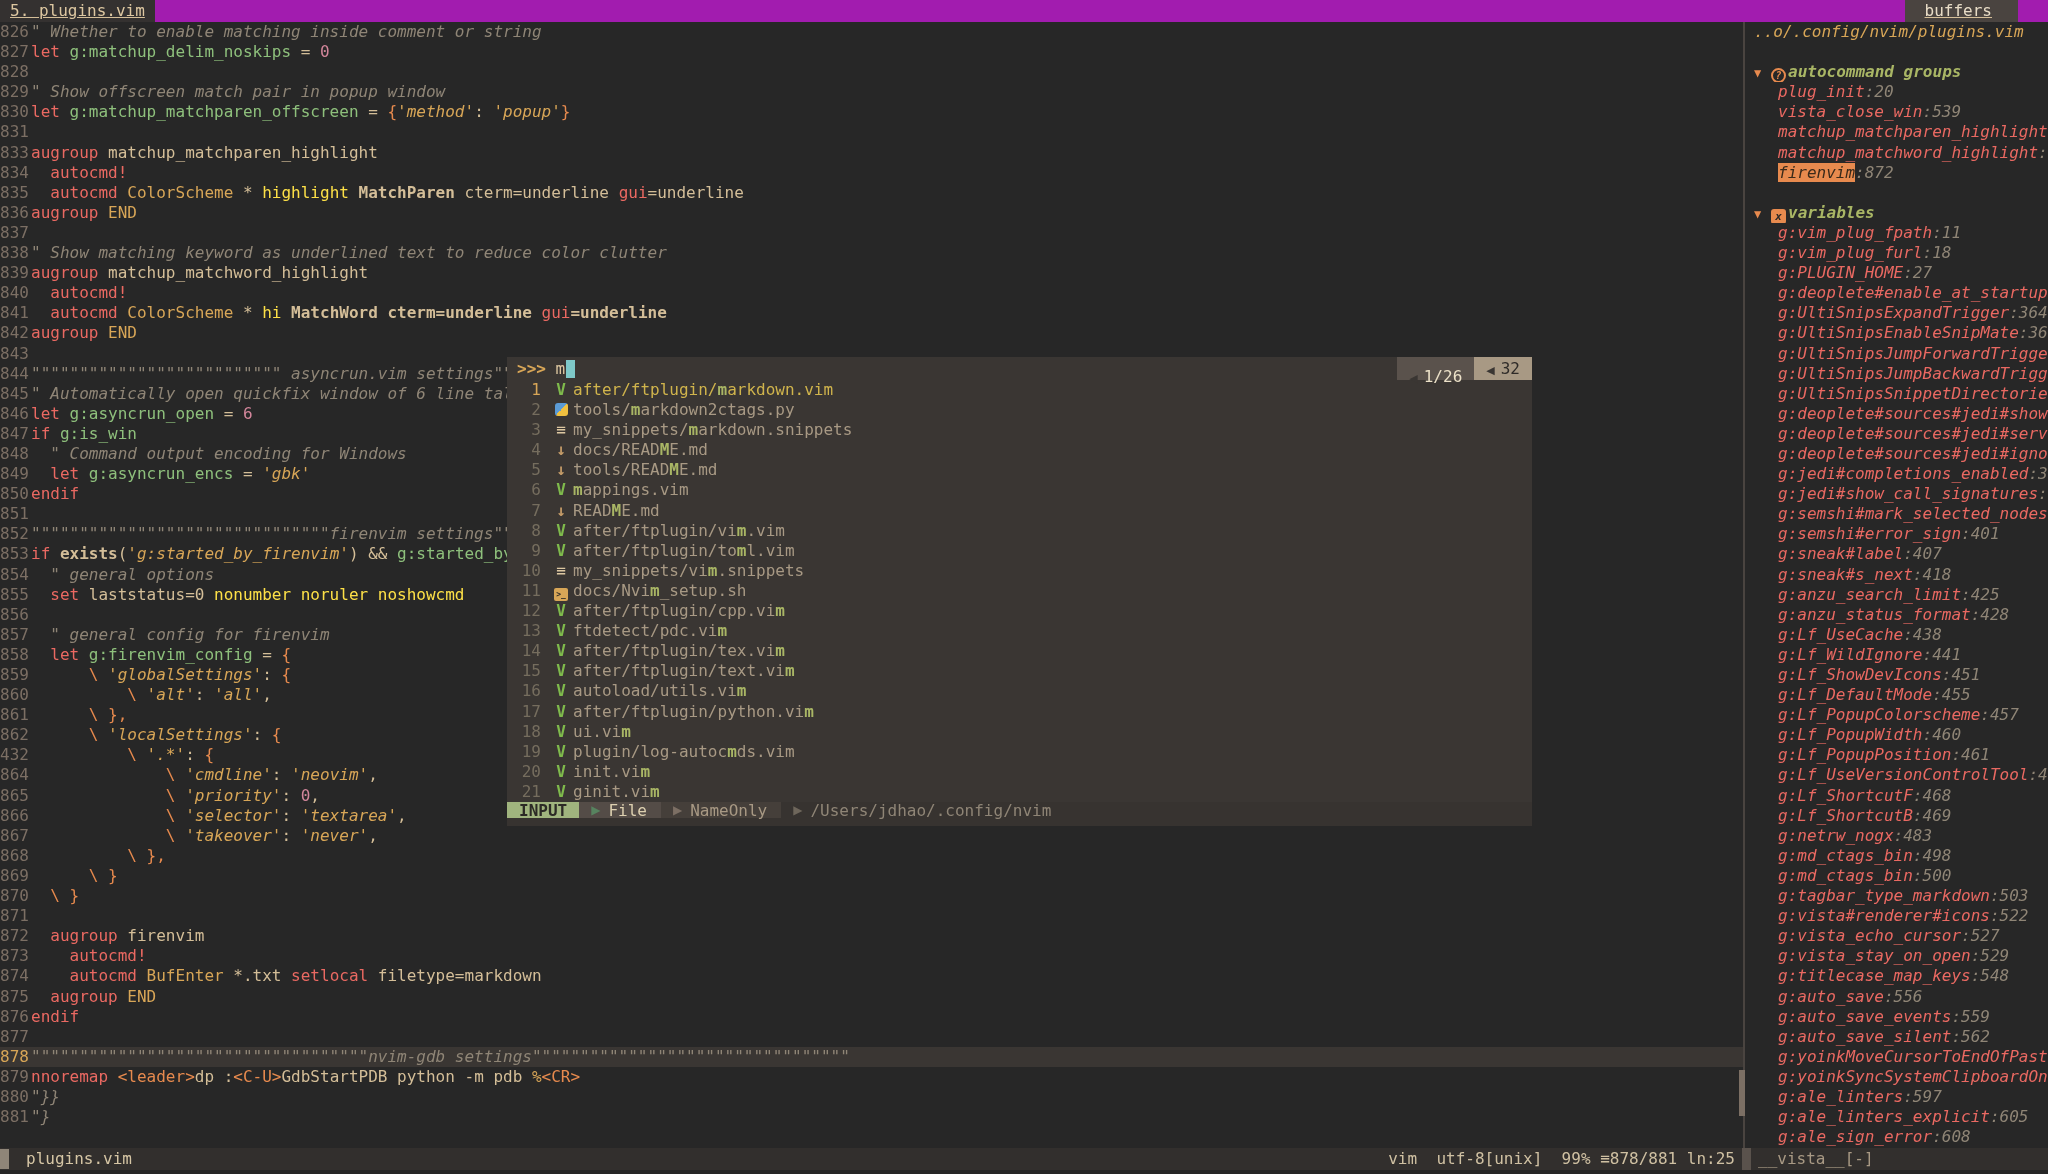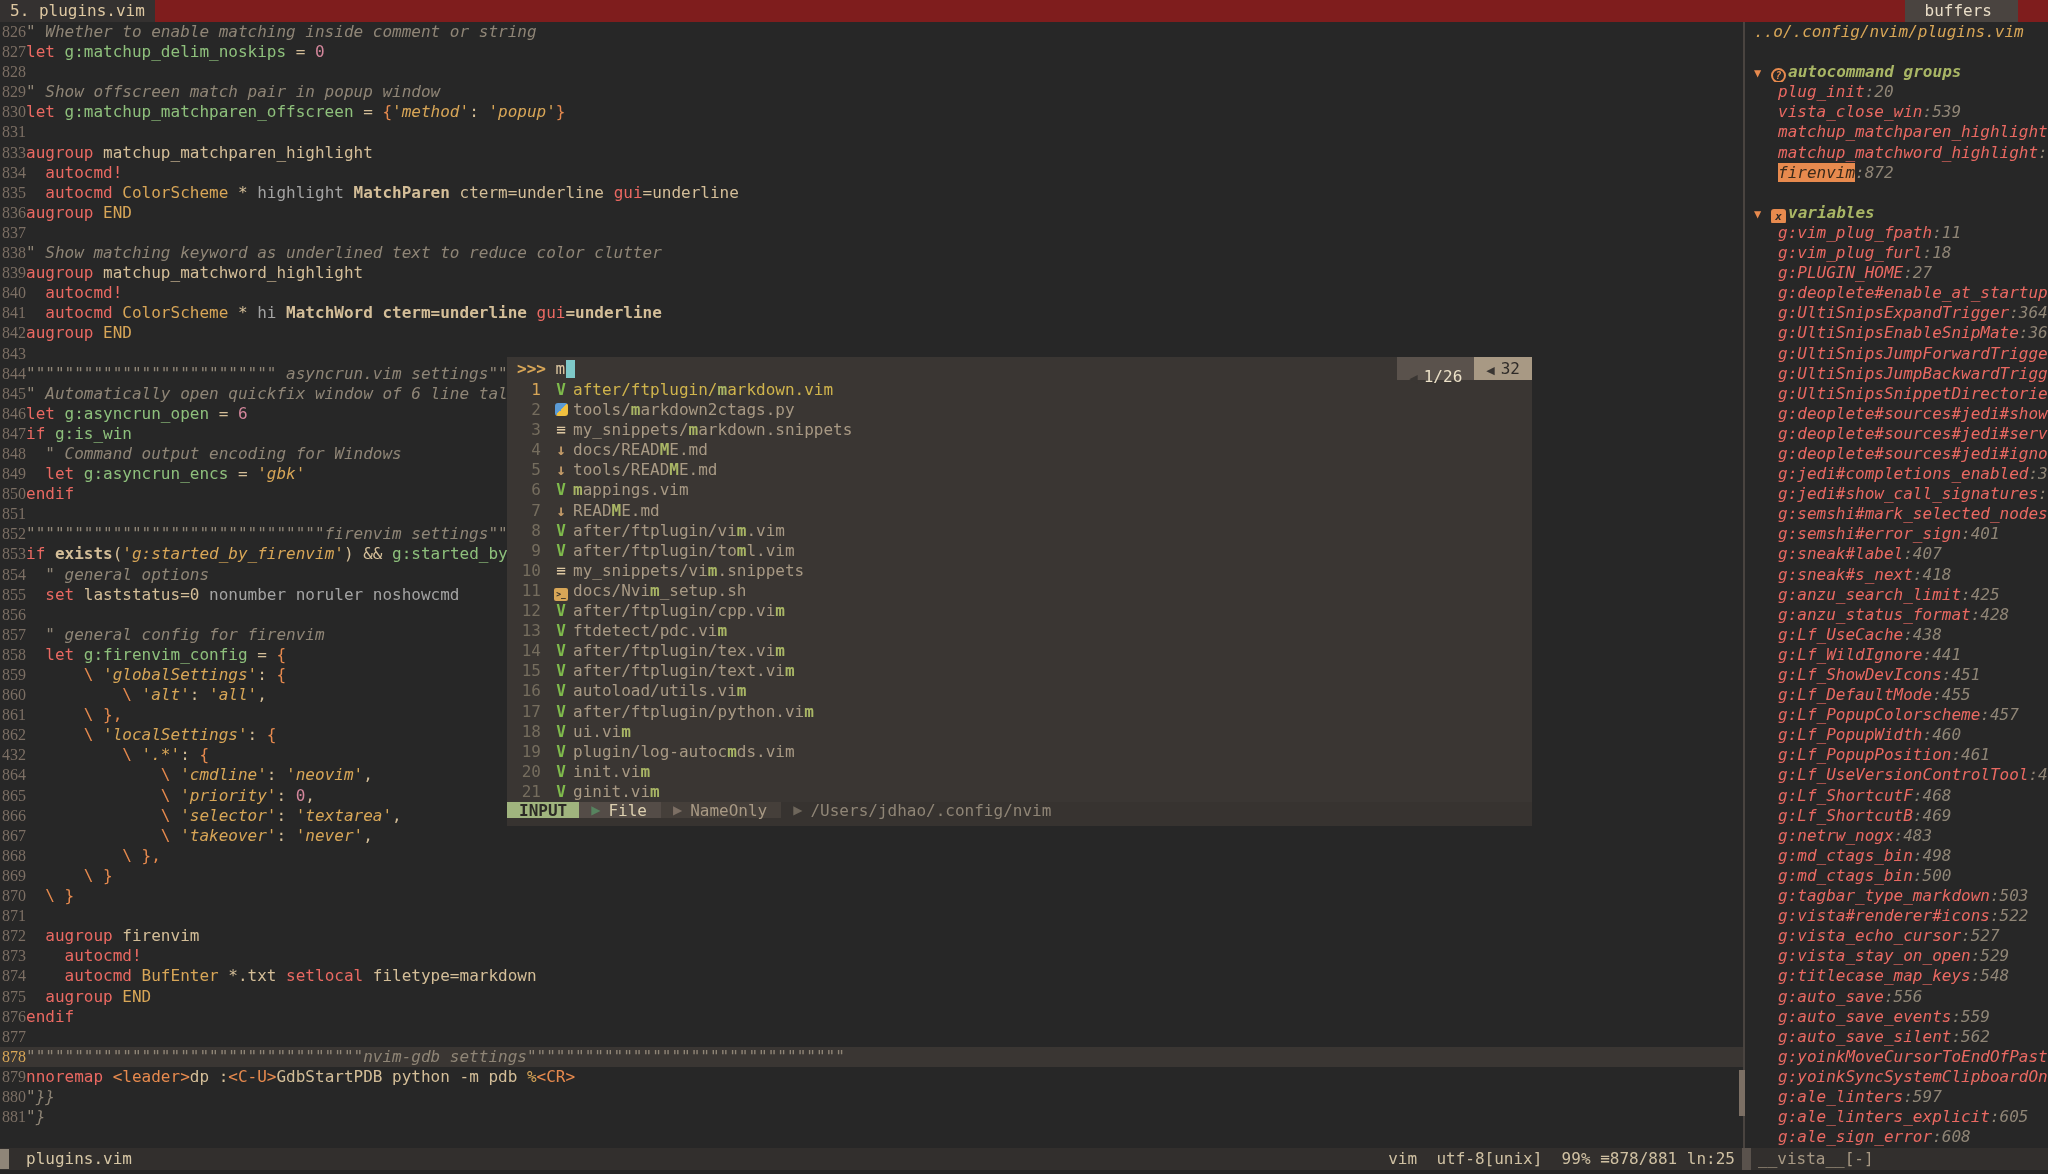--- a/index.html
+++ b/index.html
@@ -1,33 +1,33 @@
 <!DOCTYPE html>
 <html><head>
 <meta charset="utf-8">
 <style>
   html,body{margin:0;padding:0;background:#161616;}
   *{box-sizing:border-box;}
   .screen{position:relative;width:2048px;height:1174px;overflow:hidden;background:#272727;
           font-family:"DejaVu Sans Mono",monospace;font-size:16px;color:#d4be98;}
   
-  .tabline{position:absolute;top:0;left:0;width:2048px;height:22px;background:#7f1d1d;display:flex;align-items:center;}
+  .tabline{position:absolute;top:0;left:0;width:2048px;height:22px;background:#a21caf;display:flex;align-items:center;text-decoration:underline;}
   .tab{height:22px;line-height:22px;padding:0 10px;background:#343130;color:#ddc7a1;white-space:pre;}
   .tabspacer{flex:1;}
   .bufchip{height:22px;line-height:22px;padding:0 26px 0 20px;background:#4a4440;color:#e8dcc6;margin-right:30px;}
   
   .editor{position:absolute;top:22px;left:0;width:1743px;height:1126px;overflow:hidden;}
   .eline{height:20.1px;line-height:20.1px;white-space:pre;display:flex;}
   .eline.cur{background:#3a3633;}
-  .lnum{display:inline-block;width:26px;text-align:right;color:#7c6f64;flex:none;font-family:Liberation Serif, serif;}
+  .lnum{display:inline-block;width:26px;text-align:right;color:#7c6f64;flex:none;margin-right:5px;}
   .eline.cur .lnum{color:#d8a657;}
   .code{white-space:pre;}
   .c{color:#8f8576;font-style:italic}
   .r{color:#ea6962}
-  .g{color:#a3a3a3}
+  .g{color:#fde047}
   .y{color:#d8a657}
   .o{color:#e78a4e}
   .p{color:#d3869b}
   .t{color:#8ec07c}
   .f{color:#d4be98}
   .b{color:#d4be98;font-weight:bold}
   .s{color:#d8a657;font-style:italic}
   
   .vsep{position:absolute;top:22px;left:1743px;width:2px;height:1126px;background:#4a4440;}
   .vthumb{position:absolute;left:1739px;top:1070px;width:9px;height:46px;background:#7c6f64;}

